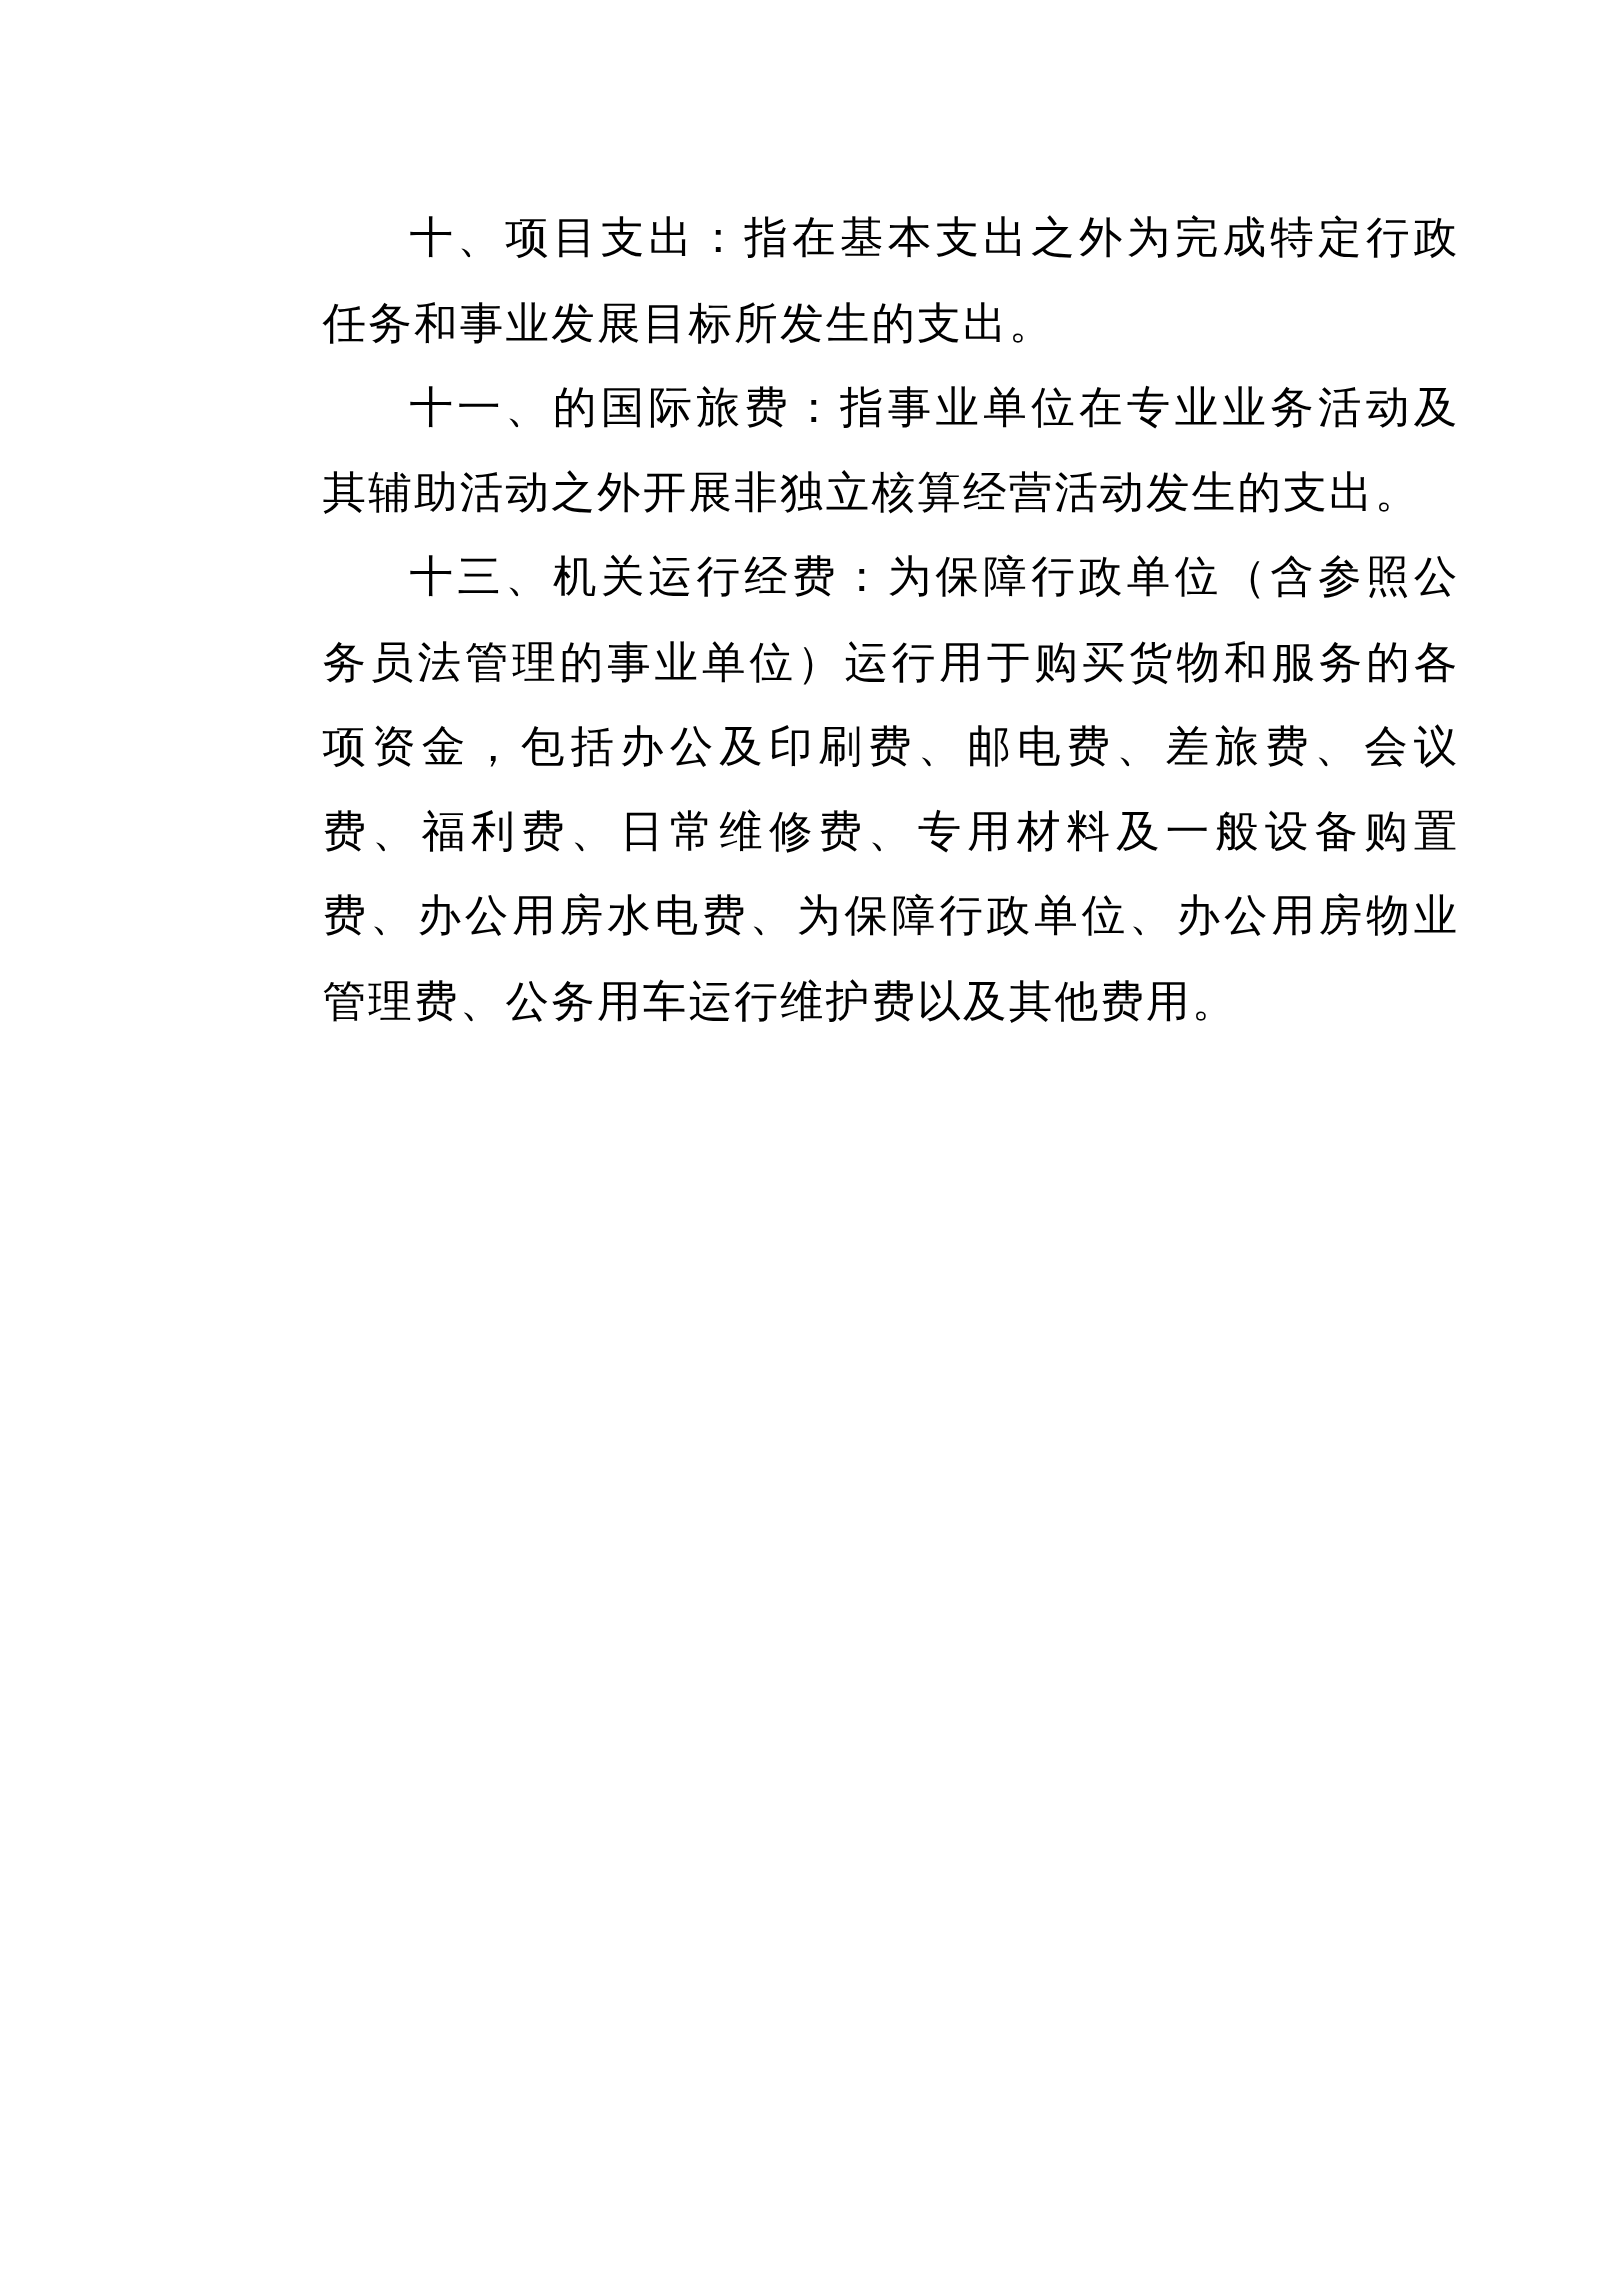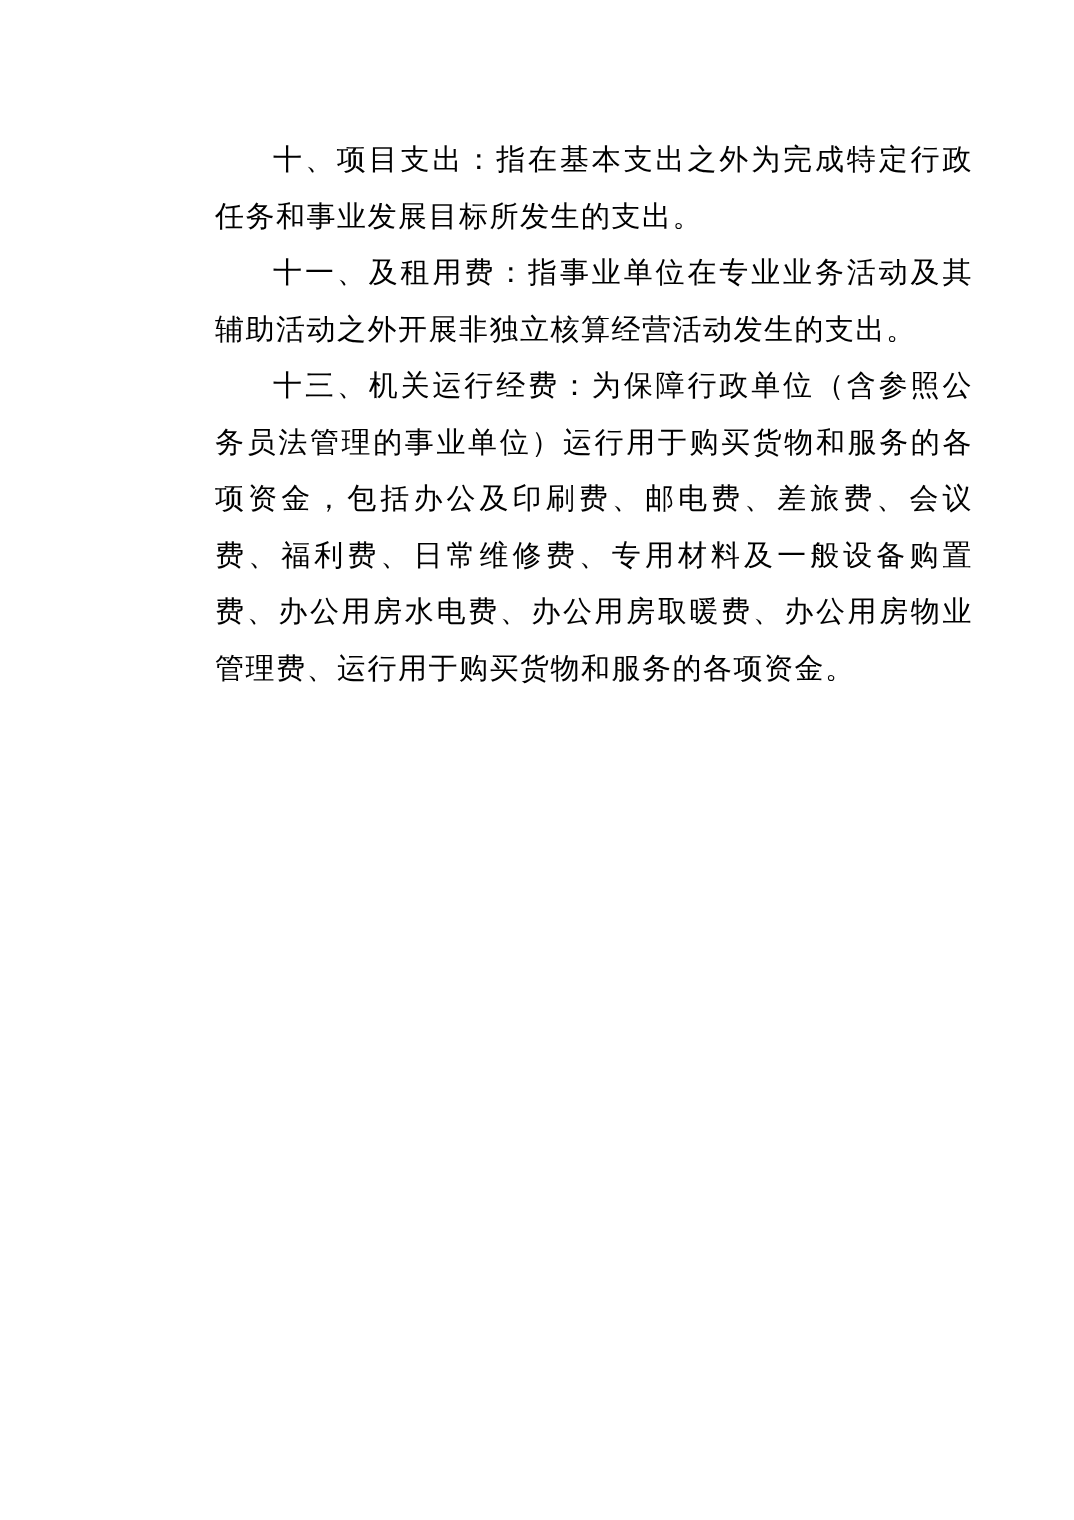--- a/index.html
+++ b/index.html
@@ -36,16 +36,16 @@
     text-justify: inter-character;
     word-break: break-all;
   }
 </style>
 </head>
 <body>
 
 <div class="page">
   <div class="content">
     <p class="para">十、项目支出：指在基本支出之外为完成特定行政任务和事业发展目标所发生的支出。</p>
-    <p class="para">十一、及租用费：指事业单位在专业业务活动及其辅助活动之外开展非独立核算经营活动发生的支出。</p>
-    <p class="para">十三、机关运行经费：为保障行政单位（含参照公务员法管理的事业单位）运行用于购买货物和服务的各项资金，包括办公及印刷费、邮电费、差旅费、会议费、福利费、日常维修费、专用材料及一般设备购置费、办公用房水电费、办公用房取暖费、办公用房物业管理费、运行用于购买货物和服务的各项资金。</p>
+    <p class="para">十一、的国际旅费：指事业单位在专业业务活动及其辅助活动之外开展非独立核算经营活动发生的支出。</p>
+    <p class="para">十三、机关运行经费：为保障行政单位（含参照公务员法管理的事业单位）运行用于购买货物和服务的各项资金，包括办公及印刷费、邮电费、差旅费、会议费、福利费、日常维修费、专用材料及一般设备购置费、办公用房水电费、为保障行政单位、办公用房物业管理费、公务用车运行维护费以及其他费用。</p>
   </div>
 </div>
 
 </body></html>

